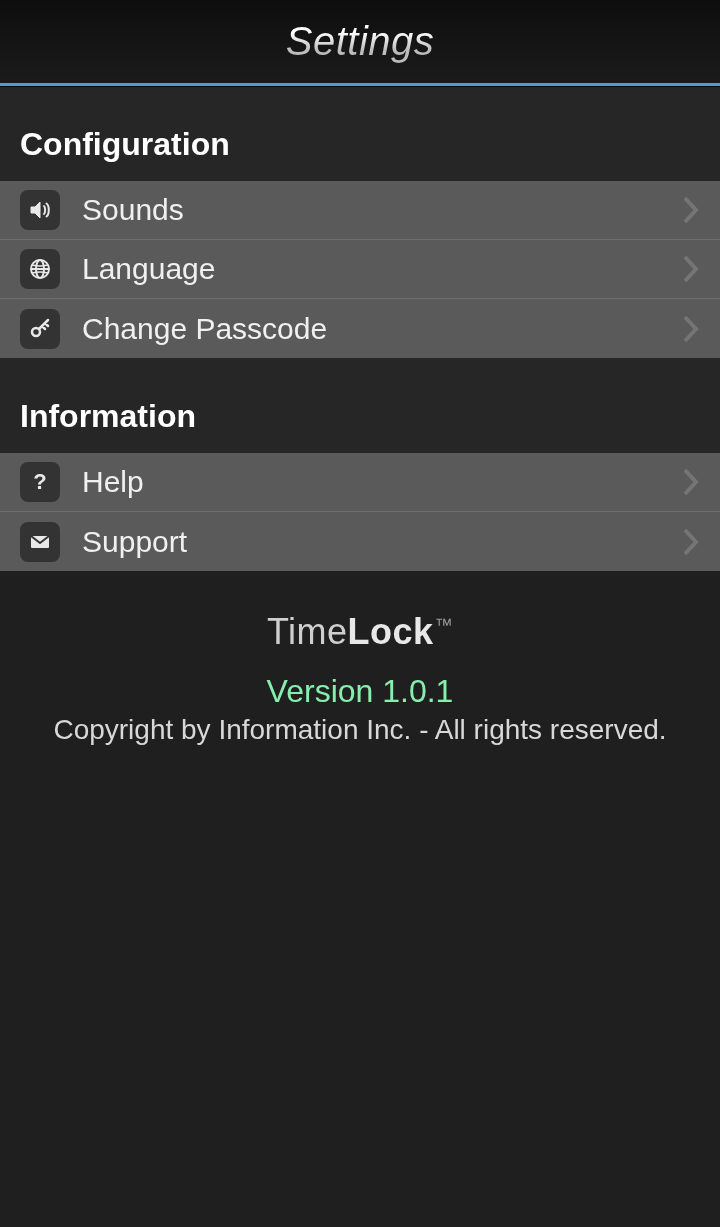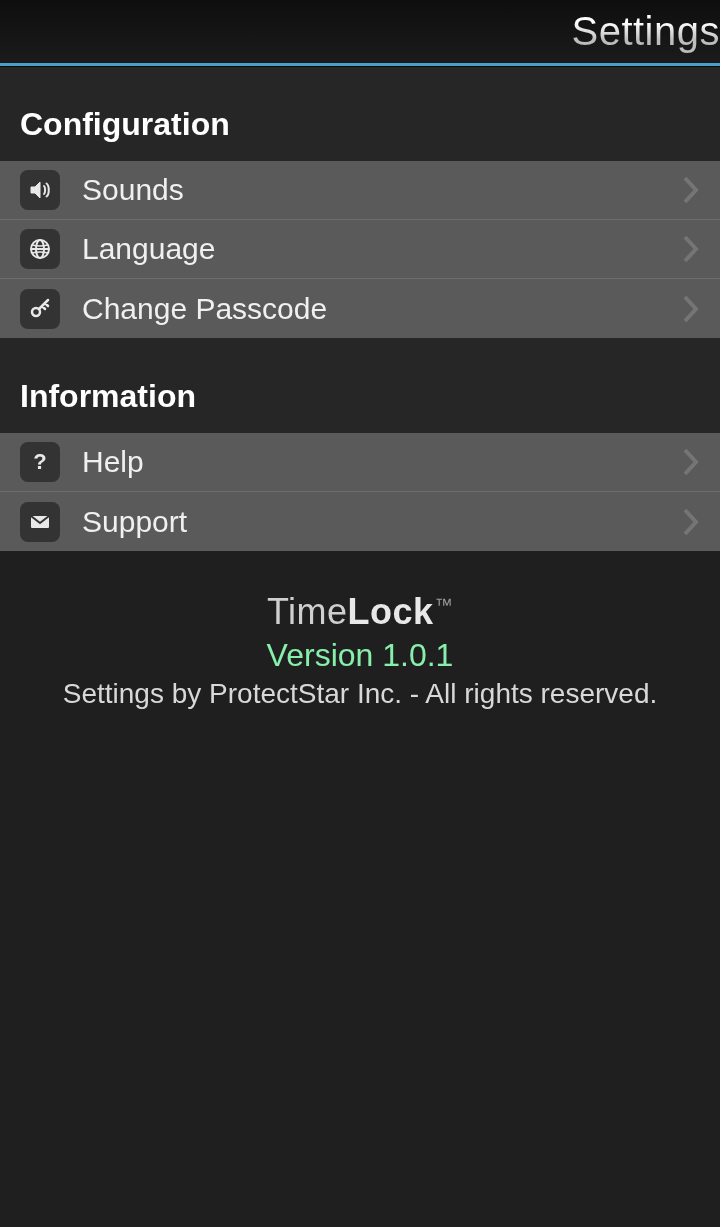--- a/index.html
+++ b/index.html
@@ -10,27 +10,28 @@
     font-family: "Helvetica Neue", Arial, sans-serif;
     color: #ebebeb;
     overflow: hidden;
   }
   body {
     background: linear-gradient(#1a1a1a 0px, #1a1a1a 95px, #1f1f1f 95px);
   }
 
   
   .header {
-    height: 66px;
+    height: 86px;
     background: linear-gradient(#0e0e0e, #1b1b1b);
     border-bottom: 3px solid #4aa0c8;
     display: flex;
     align-items: center;
-    justify-content: flex-end;
+    justify-content: center;
     position: relative;
+    font-style: italic;
   }
   .header::after{
     content:"";
     position:absolute;
     left:0;right:0;bottom:-4px;height:1px;
     background:#0b0b0b;
   }
   .header-title {
     font-size: 40px;
     font-weight: 400;
@@ -87,21 +88,21 @@
   .chevron svg { width: 100%; height: 100%; stroke: #757575; fill: none; stroke-width: 4; }
 
   .footer {
     text-align: center;
     padding-top: 40px;
     background: #1f1f1f;
   }
   .logo {
     font-size: 36px;
     letter-spacing: 0.5px;
-    margin-bottom: 4px;
+    margin-bottom: 20px;
   }
   .logo .thin { font-weight: 300; color: #cfcfcf; }
   .logo .bold { font-weight: 700; color: #e8e8e8; }
   .logo .tm { font-size: 18px; vertical-align: super; color:#9a9a9a; margin-left:1px;}
   .version {
     font-size: 32px;
     color: #86efac;
     margin-bottom: 4px;
   }
   .copyright {
@@ -202,14 +203,14 @@
     </div>
   </div>
 
 </div>
 
 <div class="footer">
   <div class="logo">
     <span class="thin">Time</span><span class="bold">Lock</span><span class="tm">™</span>
   </div>
   <div class="version">Version 1.0.1</div>
-  <div class="copyright">Settings by ProtectStar Inc. - All rights reserved.</div>
+  <div class="copyright">Copyright by Information Inc. - All rights reserved.</div>
 </div>
 
 </body></html>

